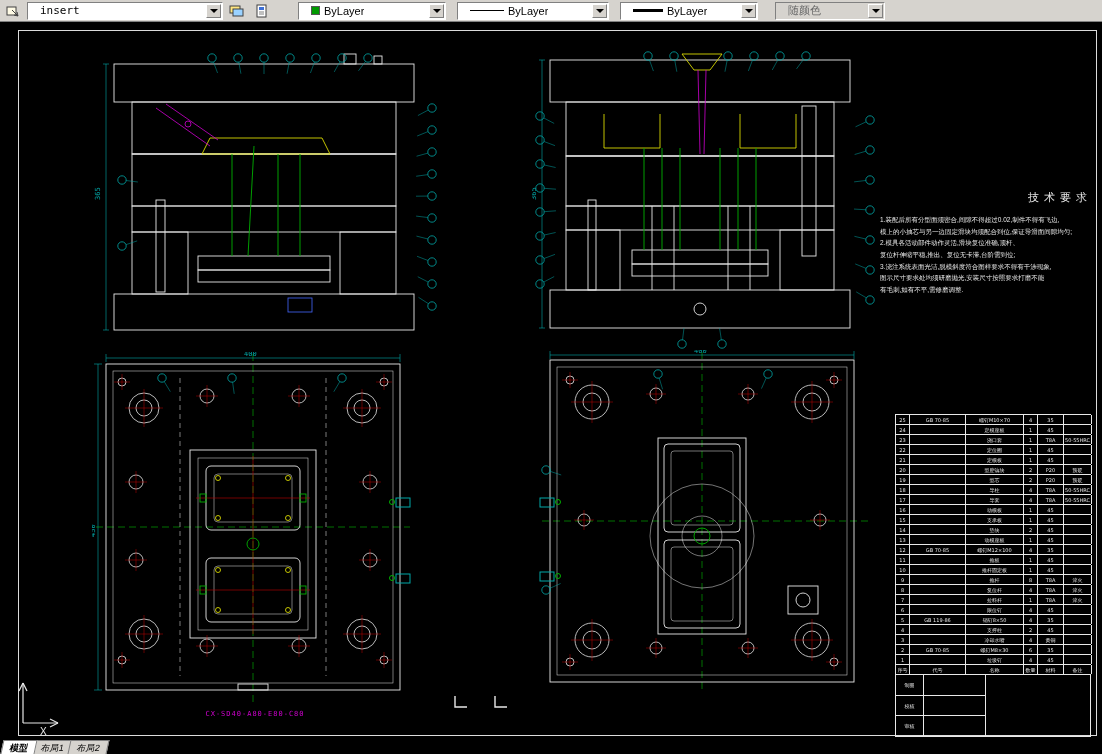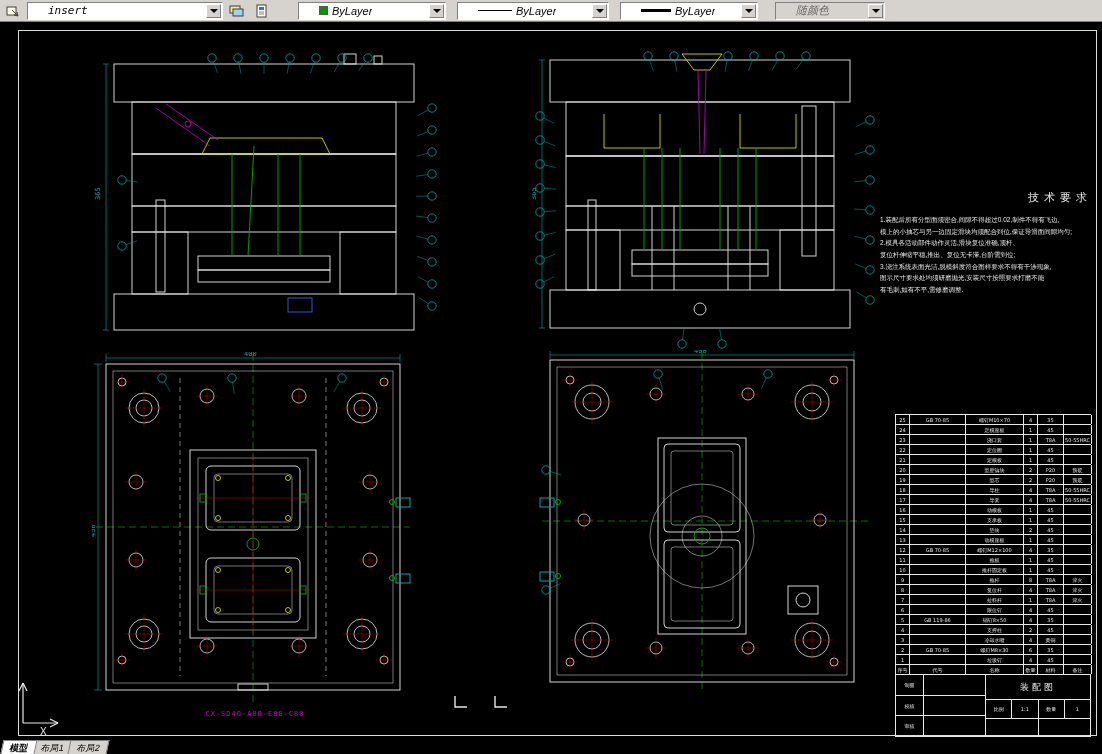--- a/index.html
+++ b/index.html
@@ -7,21 +7,21 @@
     font-family:"Liberation Sans", sans-serif; }
 
   
   #toolbar { position:absolute; top:0; left:0; right:0; height:22px;
     background:#d6d3ce; border-bottom:1px solid #808080;
     display:flex; align-items:center; padding:1px 2px; gap:3px; }
   .tb-btn { width:22px; height:18px; background:#d6d3ce;
     border:1px solid #d6d3ce; display:flex; align-items:center; justify-content:center; }
   .combo { height:18px; background:#fff; border:1px solid;
     border-color:#808080 #fff #fff #808080; display:flex; align-items:center;
-    font-size:11px; color:#000; padding-left:20px; gap:4px; position:relative;font-style:italic; }
+    font-size:11px; color:#000; padding-left:12px; gap:4px; position:relative; }
   .combo .arrow { position:absolute; right:1px; top:1px; bottom:1px; width:15px;
     background:#d6d3ce; border:1px solid; border-color:#fff #808080 #808080 #fff;
     display:flex; align-items:center; justify-content:center; }
   .combo .arrow::after { content:""; border:4px solid transparent; border-top-color:#000; margin-top:4px; }
   .combo.disabled { background:#d6d3ce; color:#6a6a6a; }
   .swatch { width:9px; height:9px; background:#009900; border:1px solid #555; flex:none; }
   .ltline { width:34px; height:0; border-top:1px solid #000; flex:none; }
   .lwline { width:30px; height:3px; background:#000; flex:none; }
   .combo-label { white-space:nowrap; overflow:hidden; }
   #block-combo { width:196px; font-family:"DejaVu Sans Mono", monospace; }
@@ -790,33 +790,20 @@
           </div>
         <div class="trow">
             <div>校核</div>
             <div></div>
           </div>
         <div class="trow">
             <div>审核</div>
             <div></div>
           </div>
       </div>
-      <div class="tb-right">
-        <div class="tb-name">装配图</div>
-        <div class="tb-small">
-          <div>比例</div>
-          <div>1:1</div>
-          <div>数量</div>
-          <div>1</div>
-        </div>
-        <div class="tb-small">
-            <div></div>
-            <div></div>
-          </div>
-      </div>
     </div>
   </div>
 
   <div id="bl-label">CX-SD40-A80-E80-C80</div>
 
   <svg class="corner-mark" style="position:absolute;left:452px;top:672px" width="18" height="16">
     <path d="M3,2 V13 H15"></path>
   </svg>
   <svg class="corner-mark" style="position:absolute;left:492px;top:672px" width="18" height="16">
     <path d="M3,2 V13 H15"></path>

